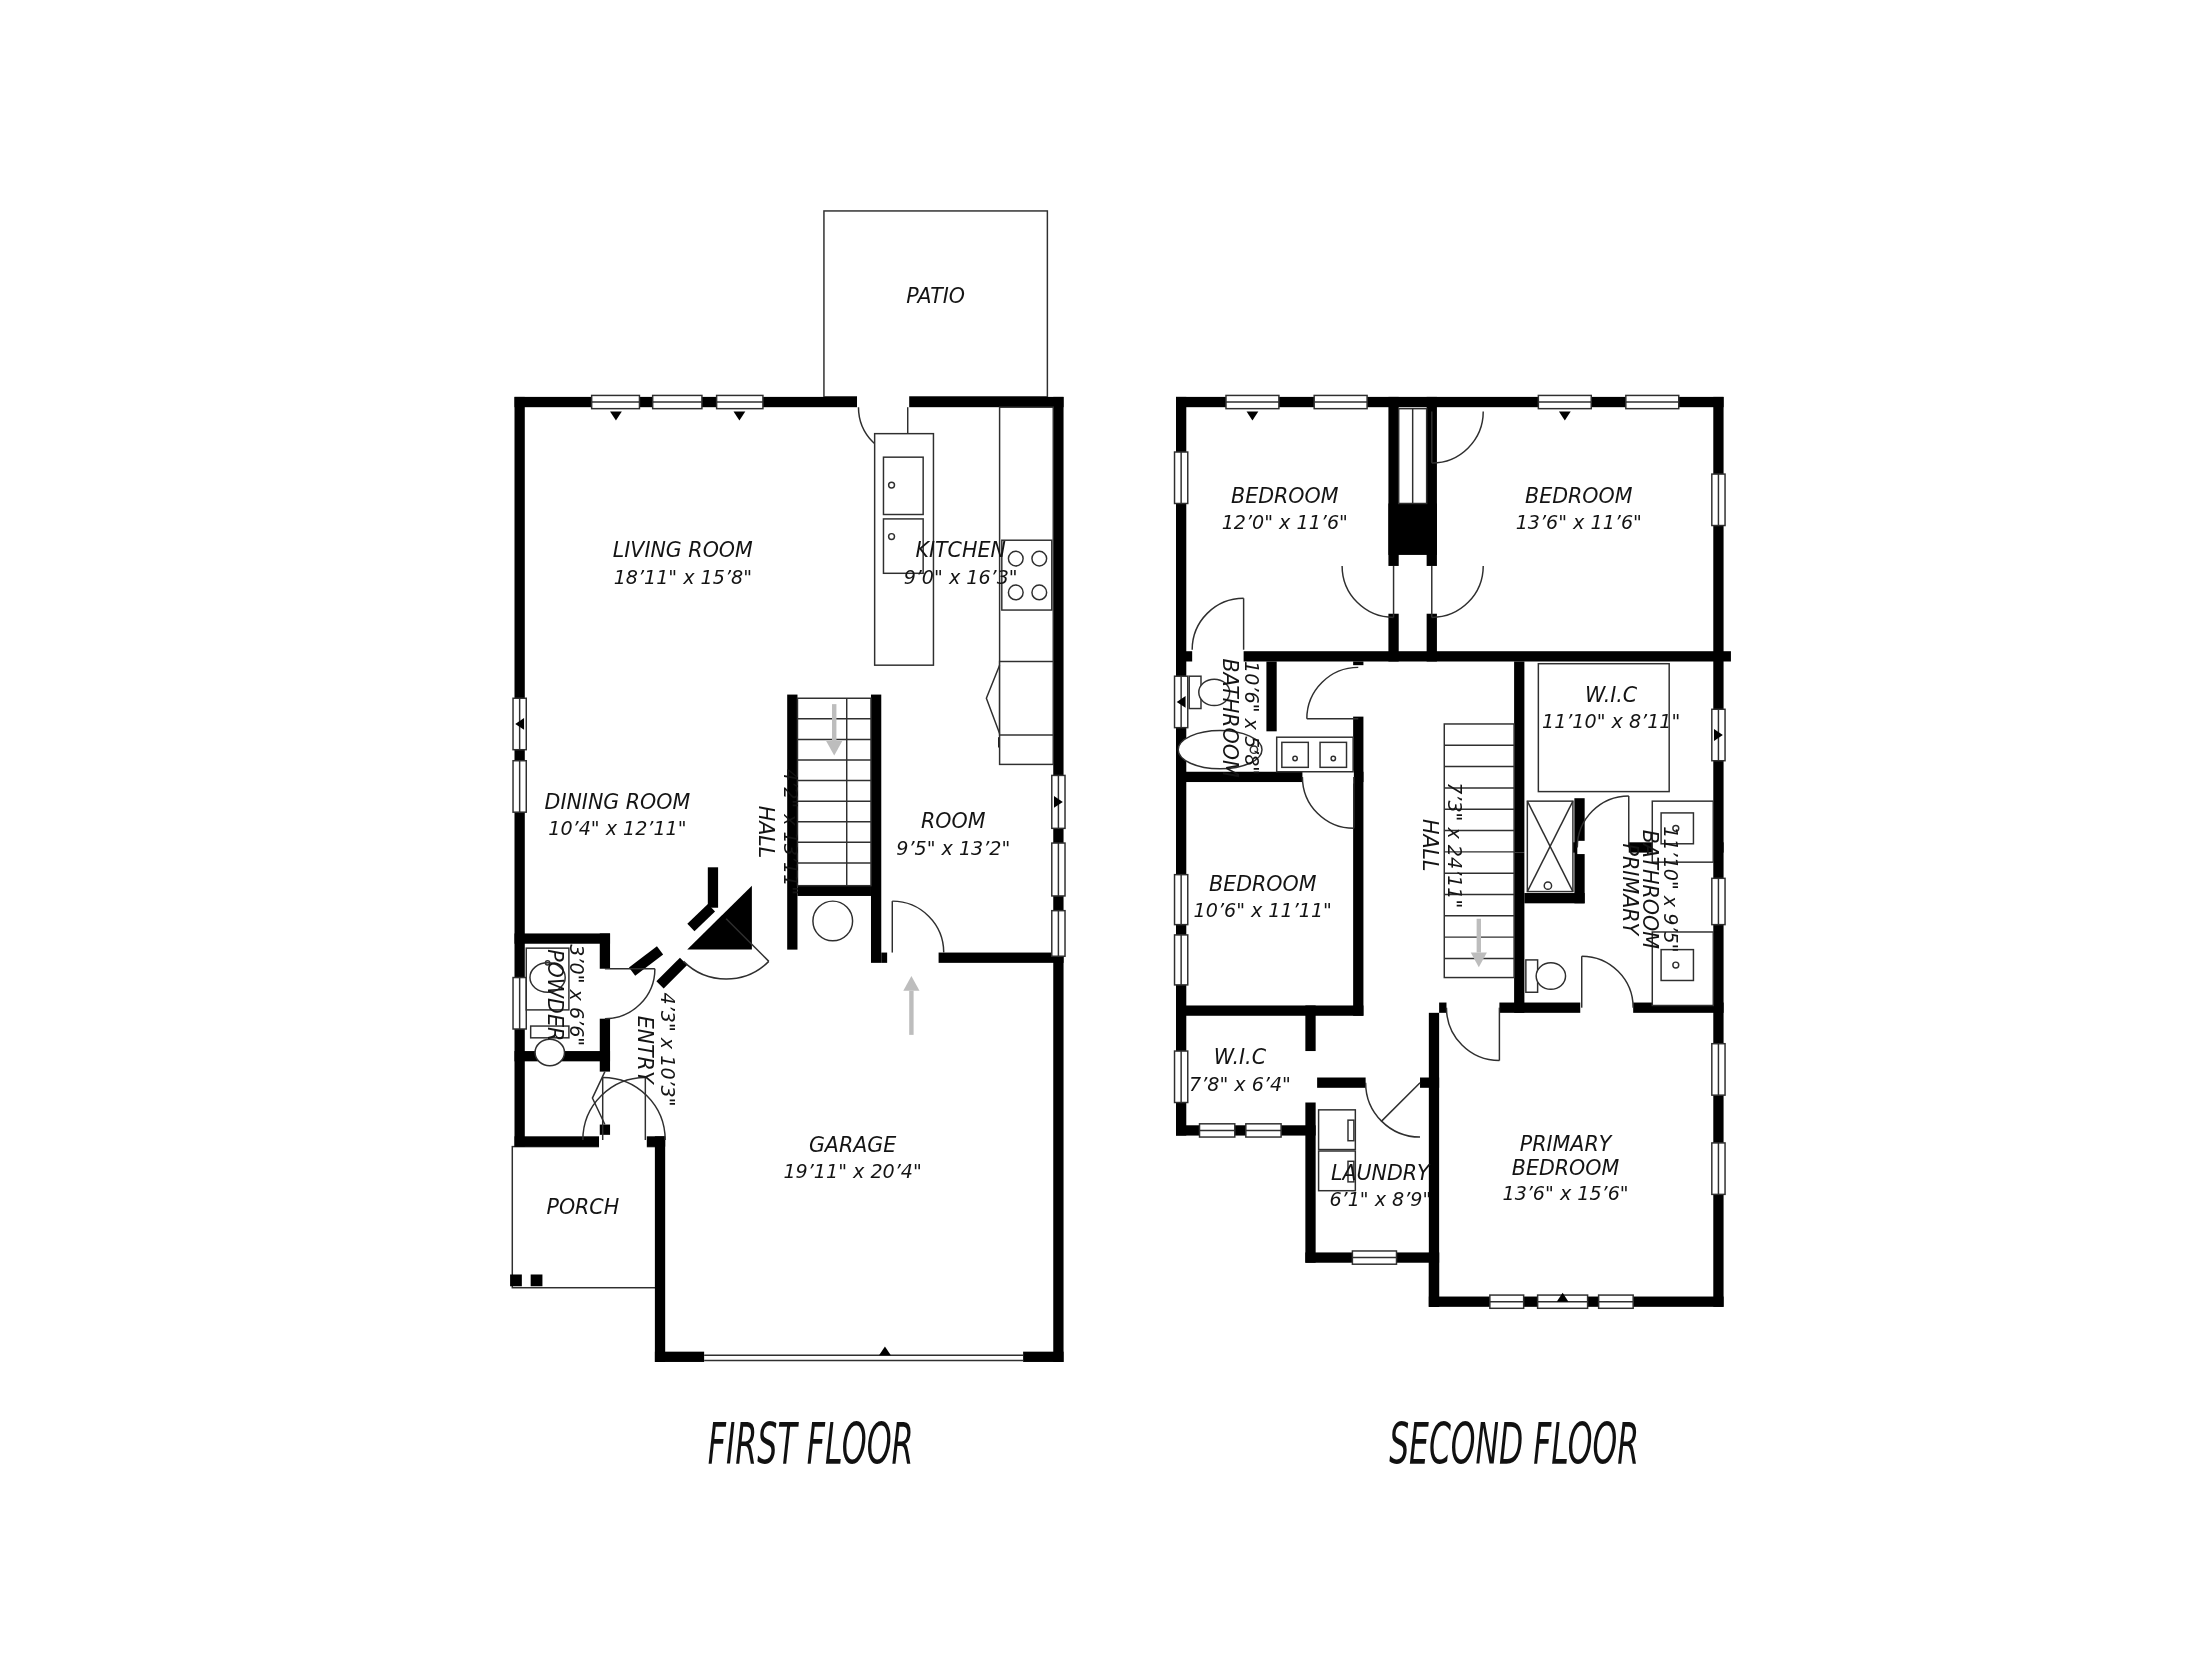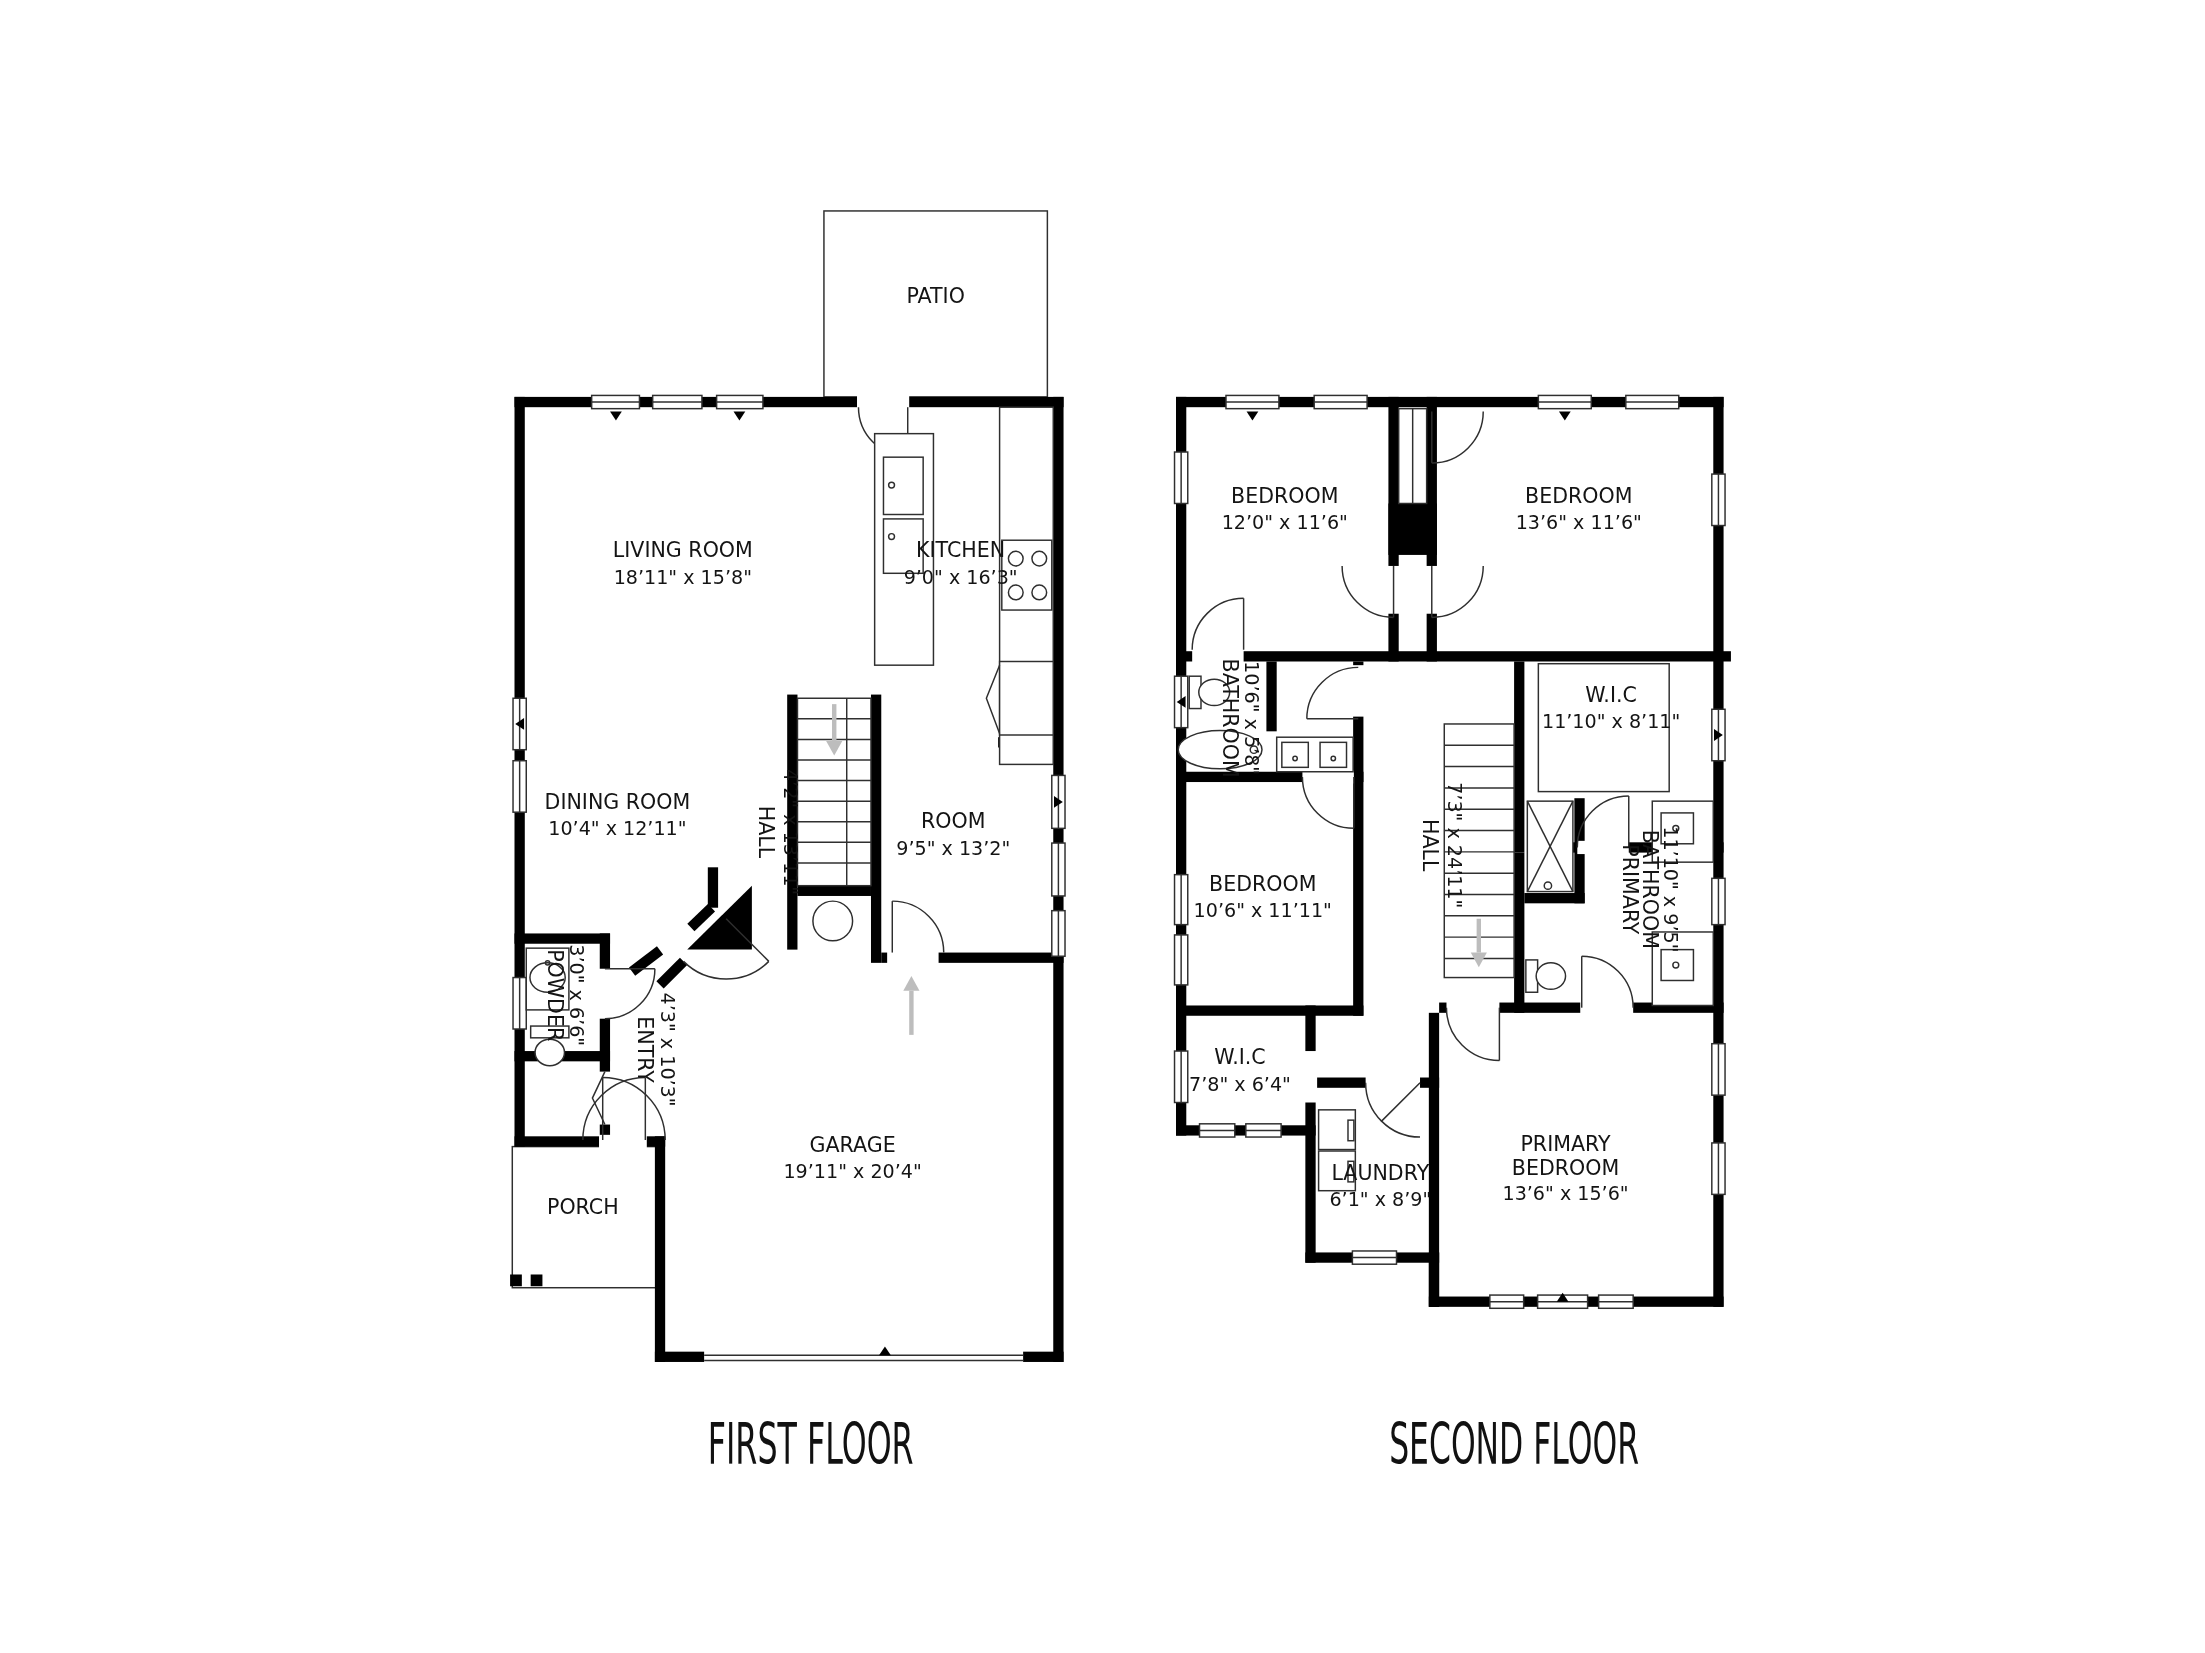--- a/index.html
+++ b/index.html
@@ -1,16 +1,16 @@
 <!DOCTYPE html>
 <html style="font-size:11.8px"><head>
 <meta charset="utf-8">
 <style>
   html,body{margin:0;padding:0;background:#ffffff;}
-  .stage{width:100%;max-width:2205px;margin:0 auto;}
+  .stage{width:100%;max-width:2205px;margin:0 auto;font-style:italic;}
   svg{display:block;width:100%;height:auto;background:#ffffff;}
   .wall{fill:#000000;stroke:none;}
   .wline{stroke:#000000;stroke-width:14;fill:none;}
   .thin{stroke:#2f2f2f;stroke-width:2;fill:none;}
   .thinf{stroke:#2f2f2f;stroke-width:2;fill:#ffffff;}
   .win{fill:#ffffff;stroke:#2f2f2f;stroke-width:2;}
   .gap{fill:#ffffff;stroke:none;}
   .gray{stroke:#bdbdbd;stroke-width:6;fill:none;}
   .grayf{fill:#bdbdbd;stroke:none;}
   .tick{fill:#000000;stroke:none;}

